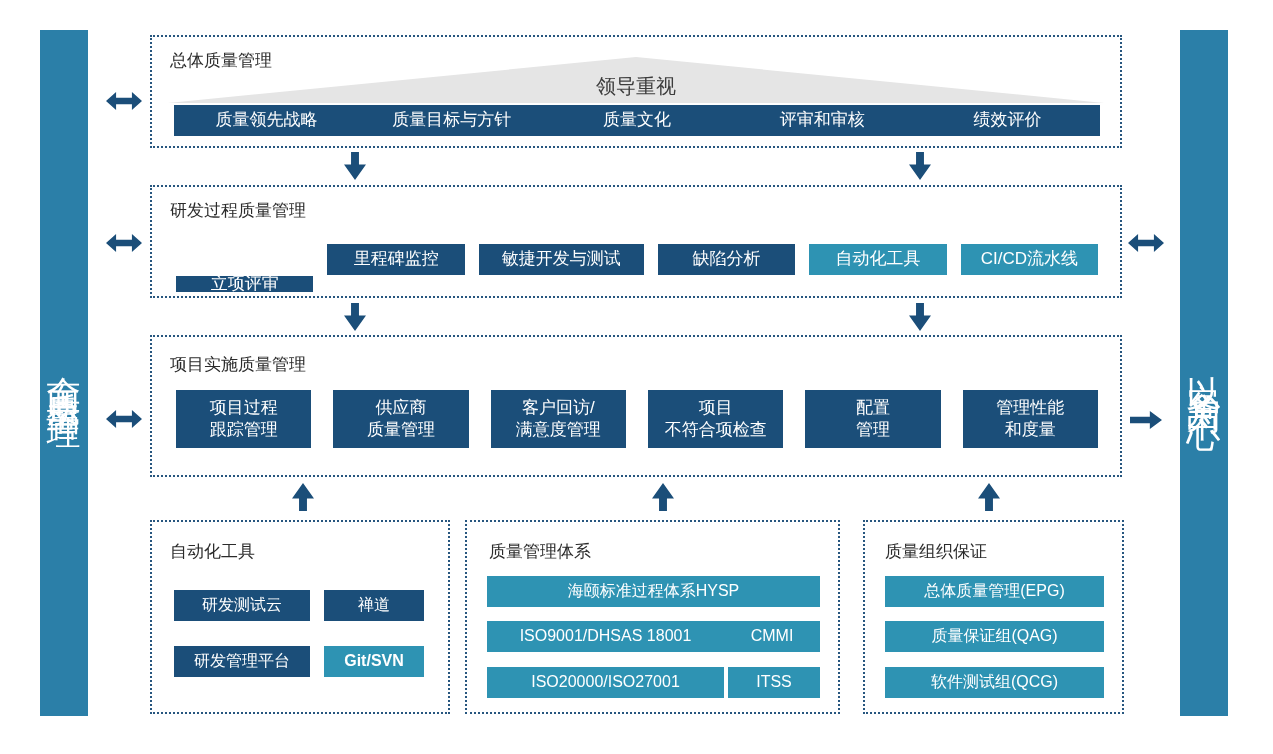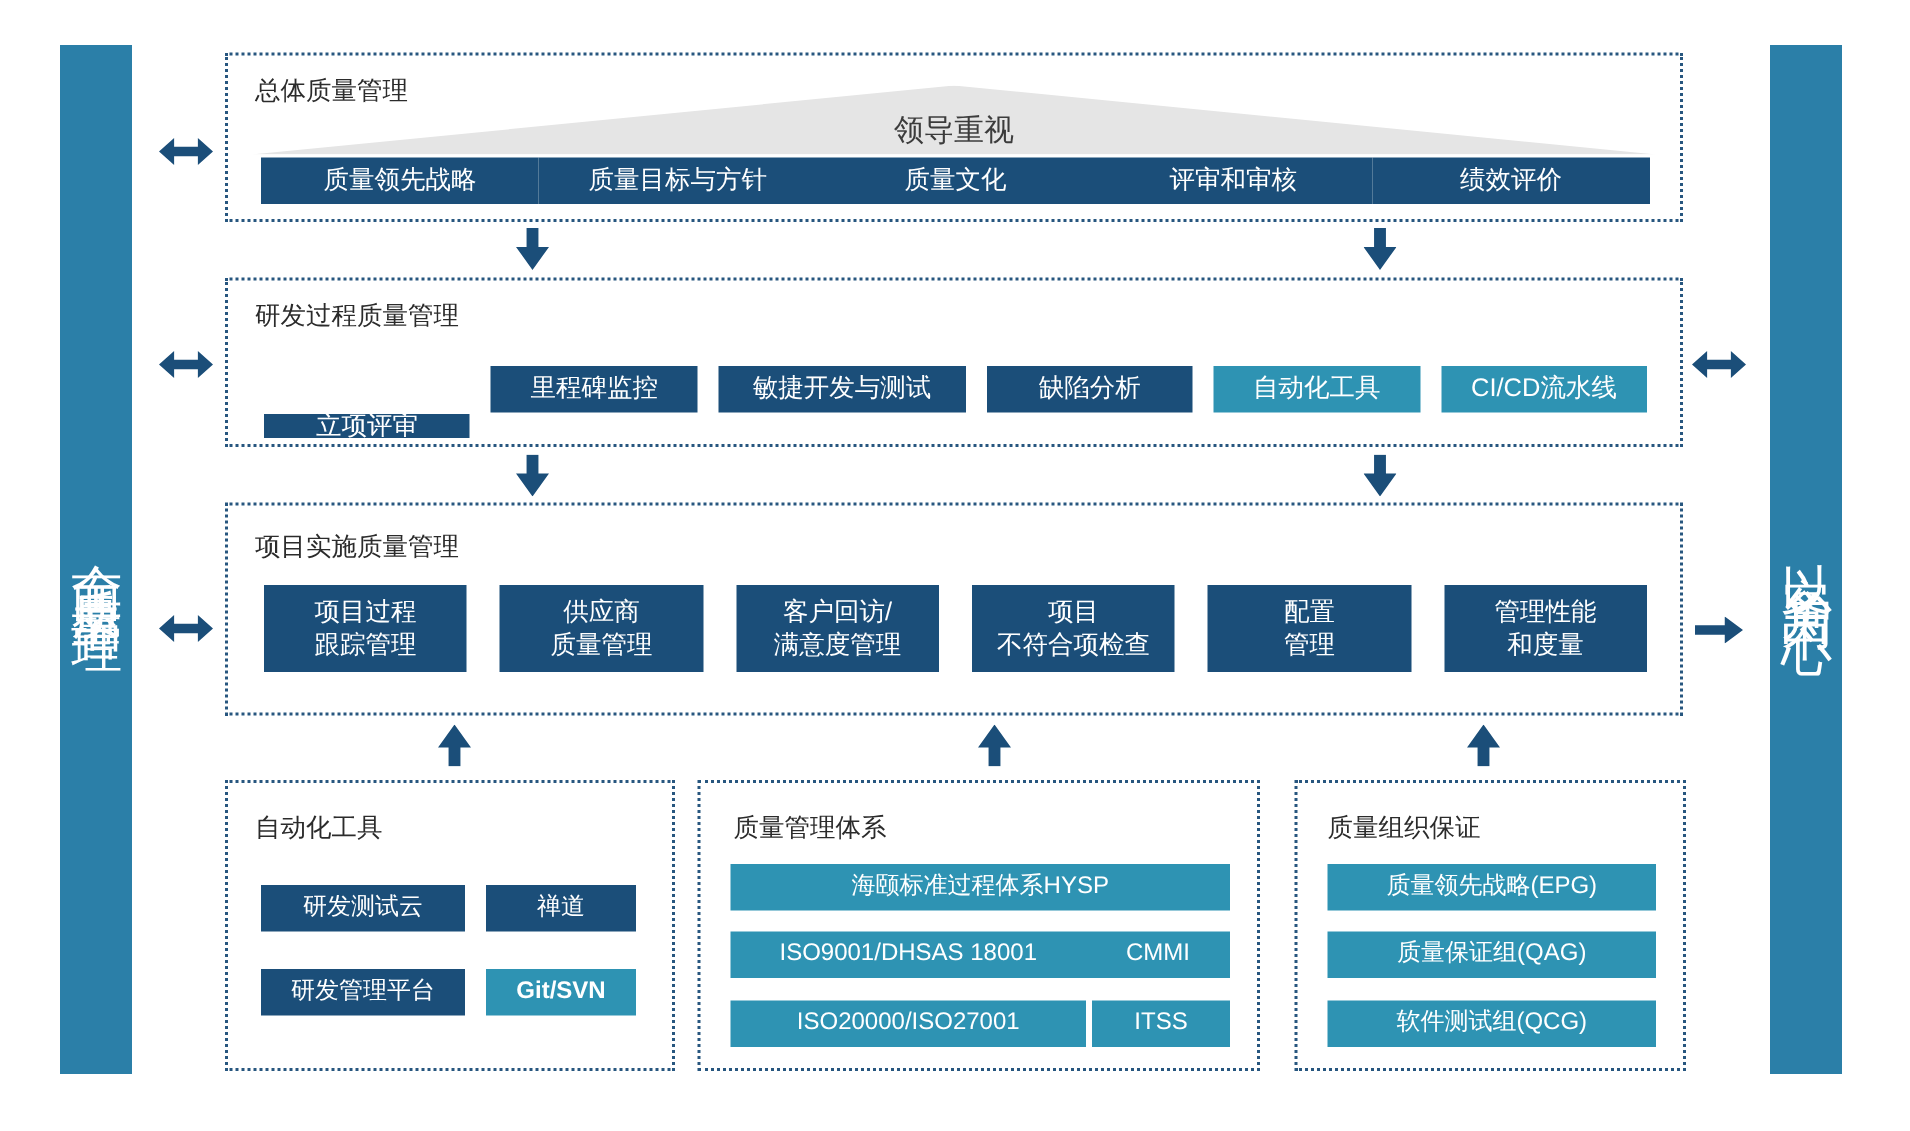--- a/index.html
+++ b/index.html
@@ -121,21 +121,21 @@
     </div>
     <div class="btnrow" style="left:20px;right:18px;top:145px;gap:4px;">
       <div class="btn teal sm" style="width:237px;height:31px;">ISO20000/ISO27001</div>
       <div class="btn teal sm" style="flex:1;height:31px;">ITSS</div>
     </div>
   </section>
 
   <section class="panel" style="left:863px;top:520px;width:261px;height:194px;">
     <div class="ptitle" style="left:20px;top:18px;">质量组织保证</div>
     <div class="btnrow" style="left:20px;right:18px;top:54px;">
-      <div class="btn teal sm" style="flex:1;height:31px;">质量领先战略(EPG)</div>
+      <div class="btn teal sm" style="flex:1;height:31px;">总体质量管理(EPG)</div>
     </div>
     <div class="btnrow" style="left:20px;right:18px;top:99px;">
       <div class="btn teal sm" style="flex:1;height:31px;">质量保证组(QAG)</div>
     </div>
     <div class="btnrow" style="left:20px;right:18px;top:145px;">
       <div class="btn teal sm" style="flex:1;height:31px;">软件测试组(QCG)</div>
     </div>
   </section>
 
   <div class="ar down" style="left:344px;top:152px;"></div>

